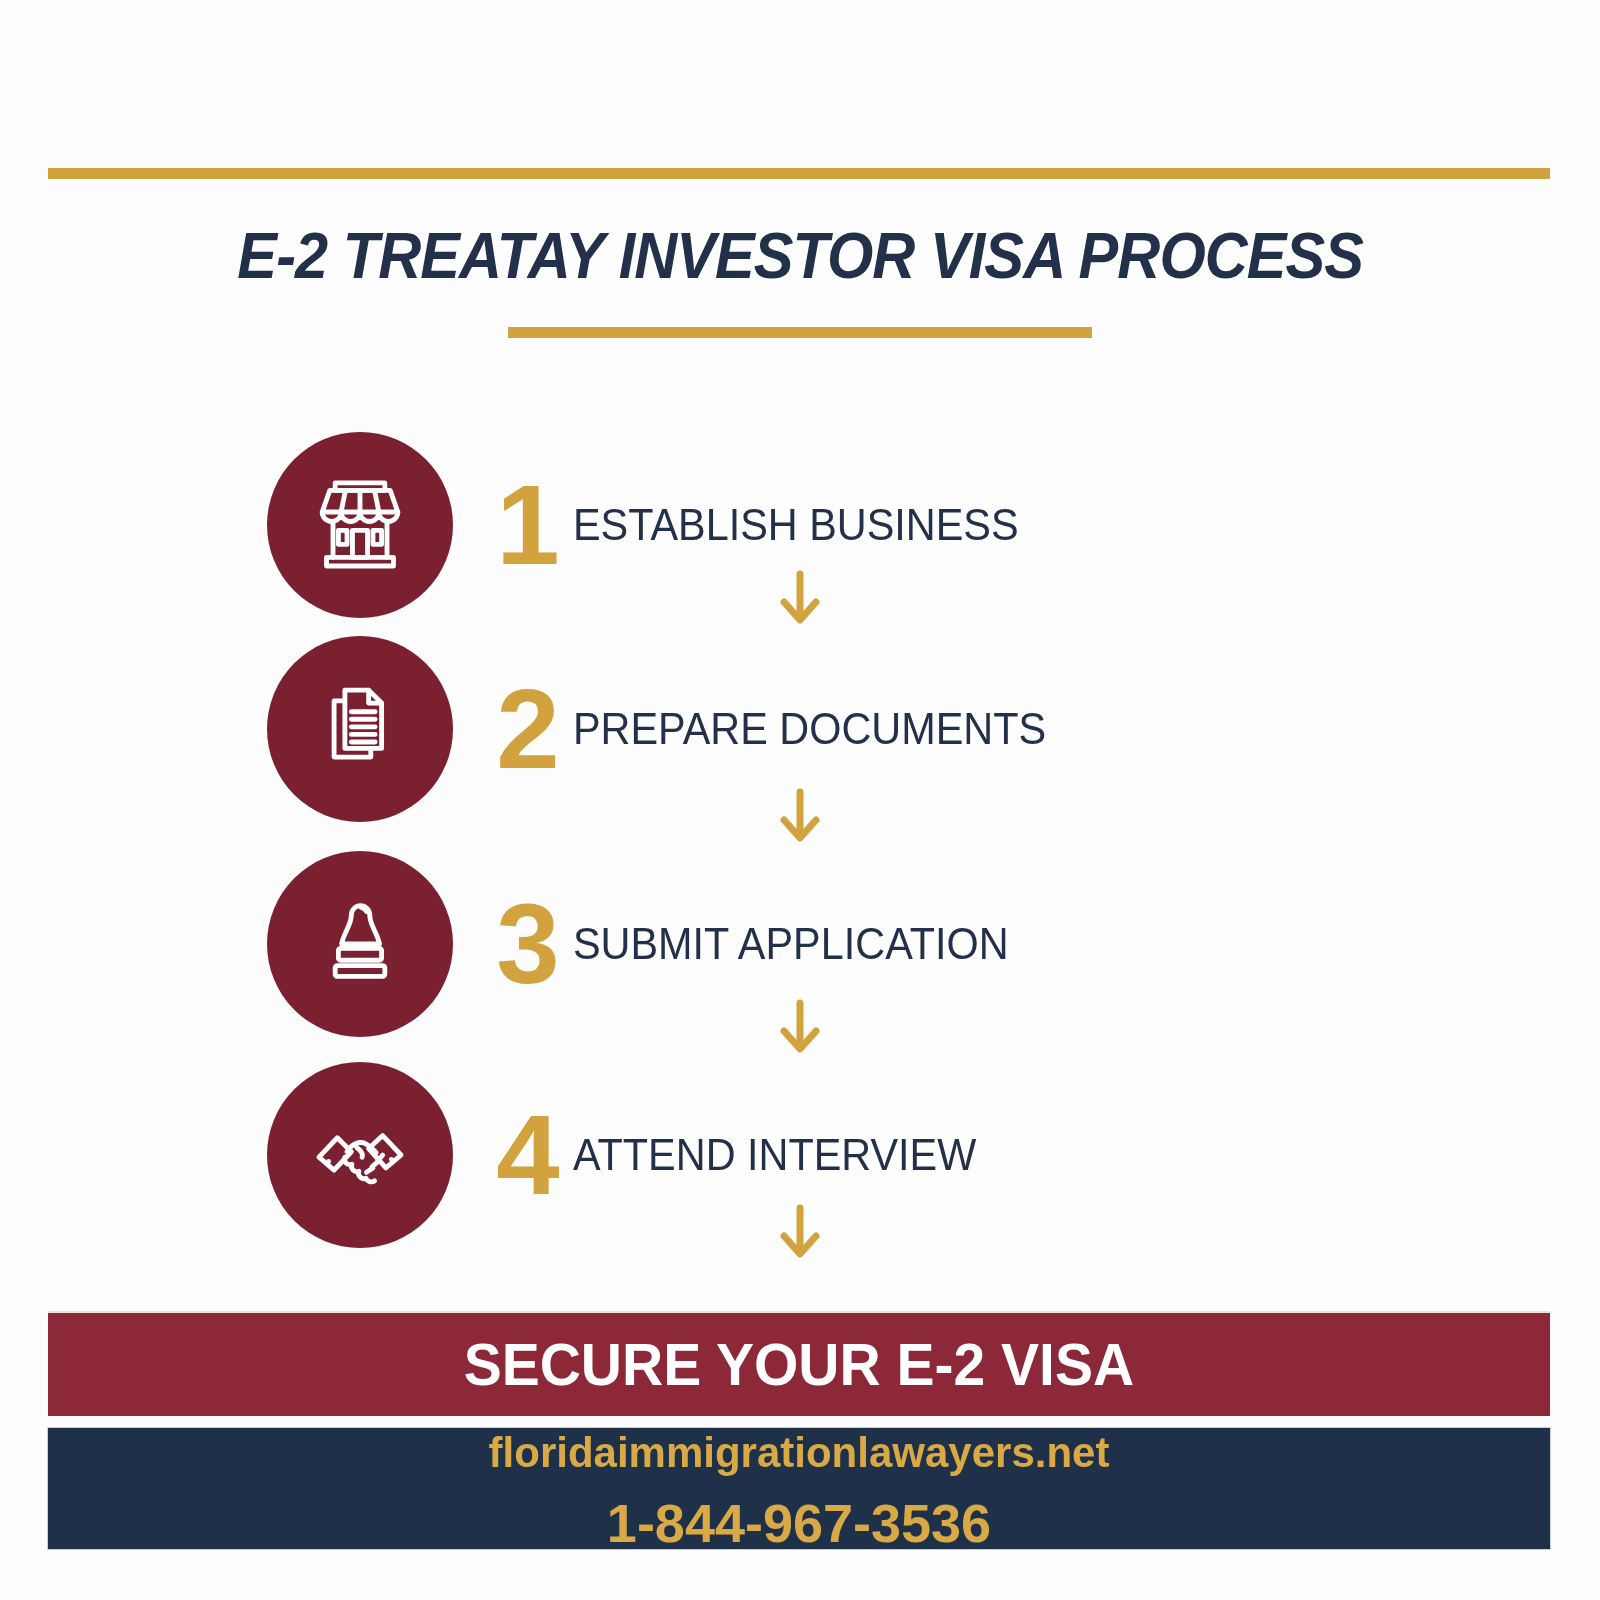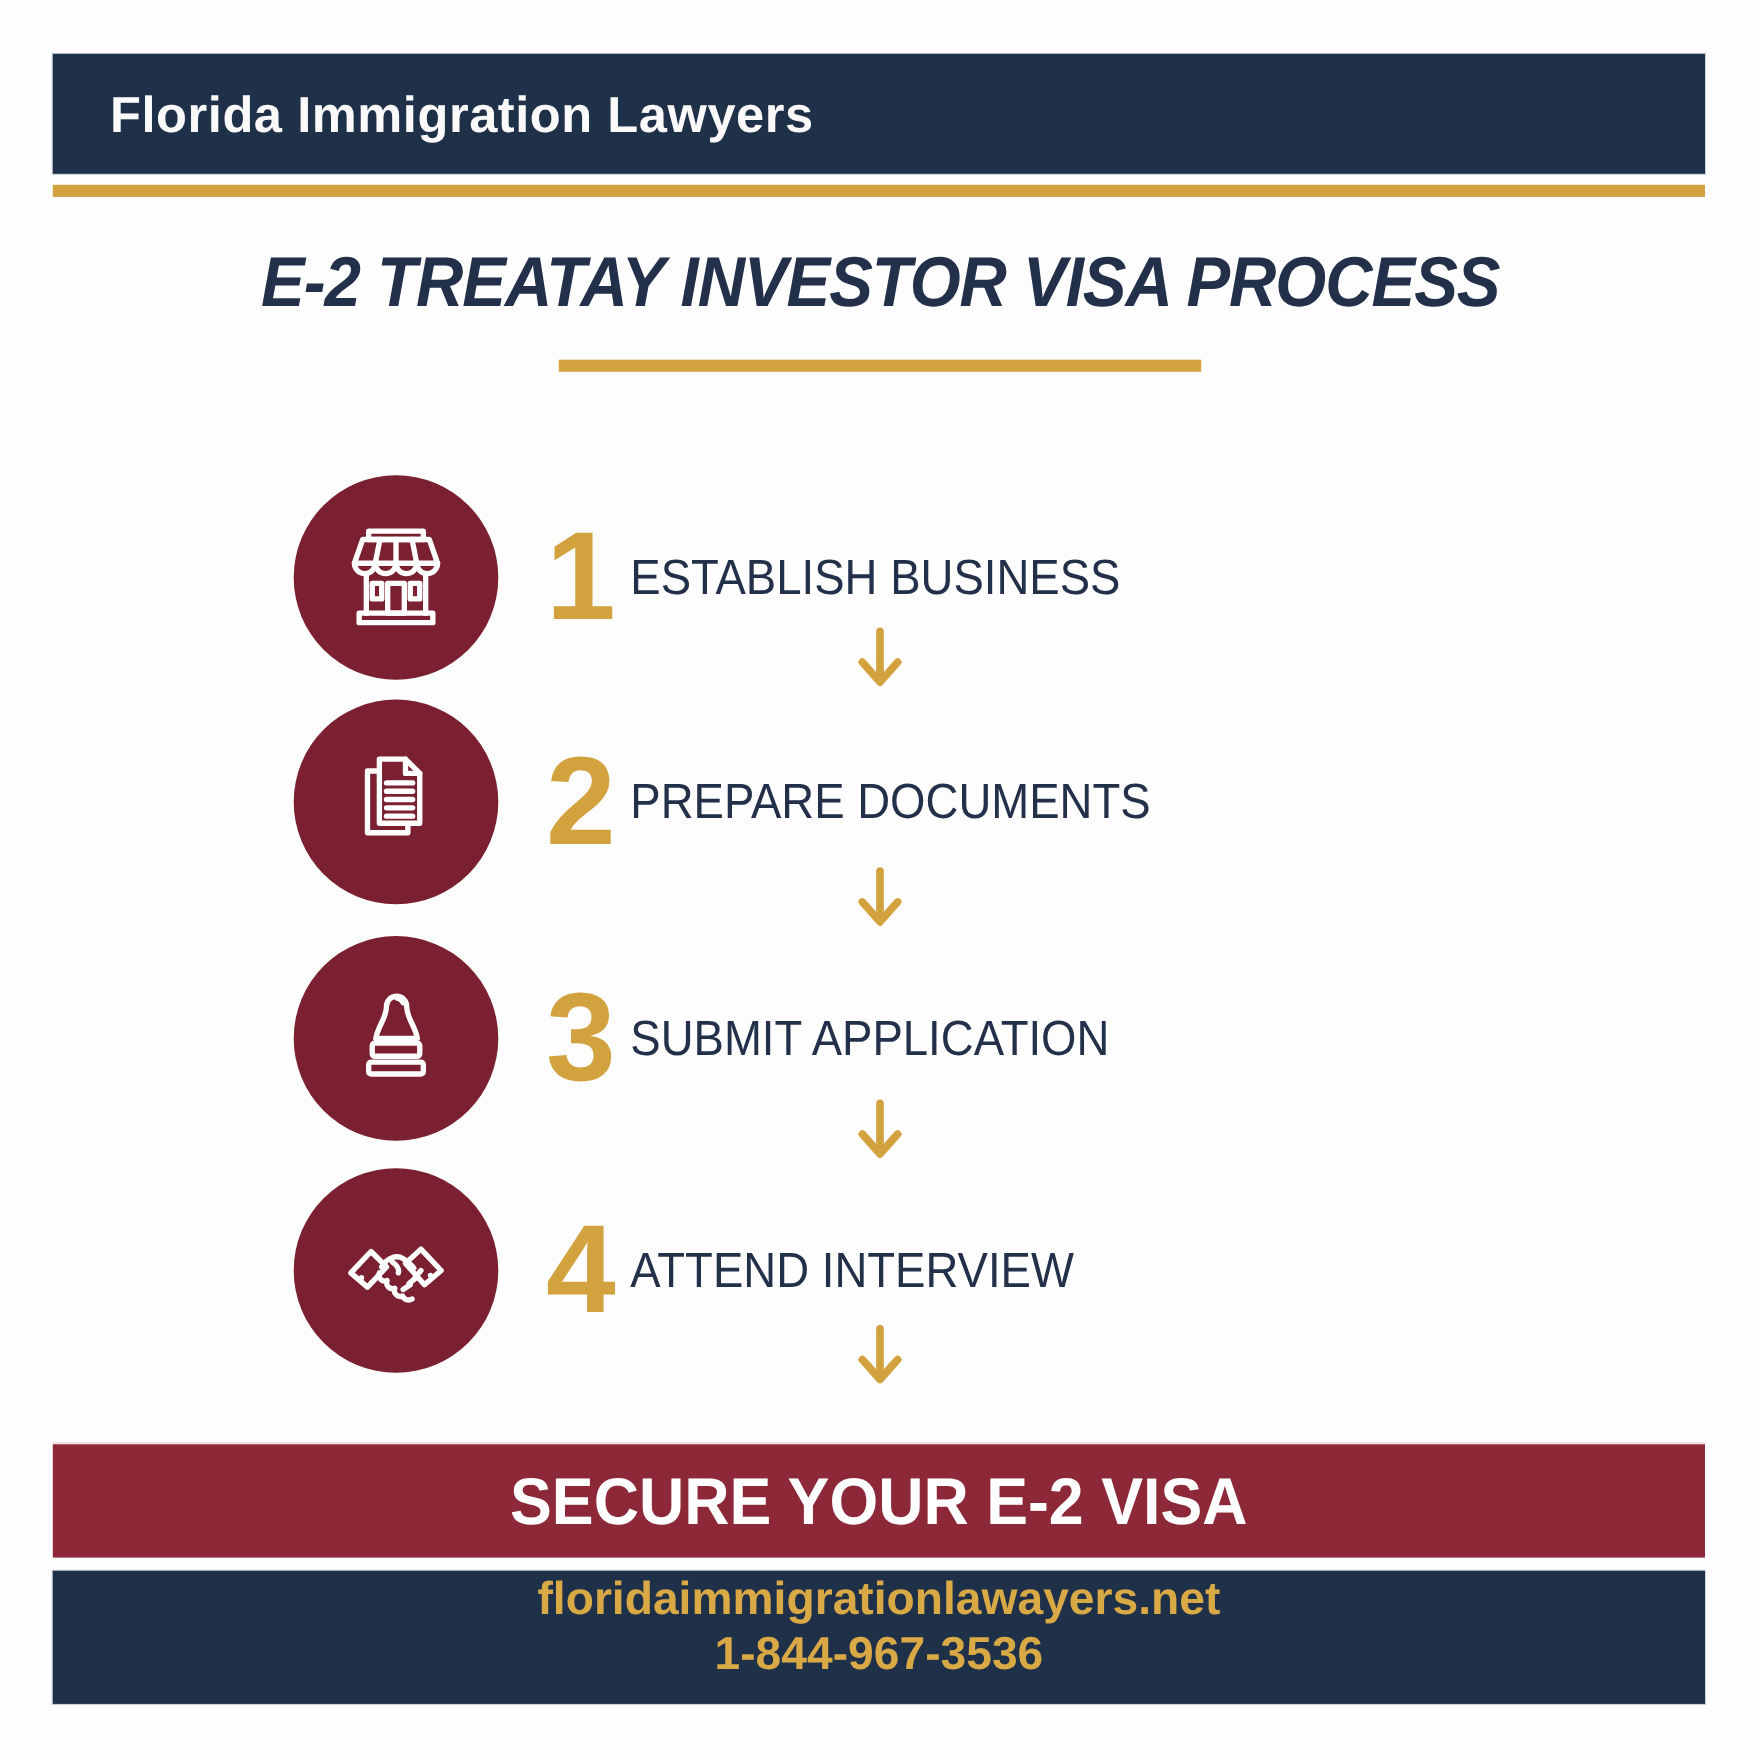--- a/index.html
+++ b/index.html
@@ -84,30 +84,27 @@
   .footer-bar{
     position:absolute;left:48px;top:1428px;width:1502px;height:121px;
     background:var(--navy,#1f3049);
     display:flex;flex-direction:column;align-items:center;justify-content:flex-start;
     box-shadow:0 0 0 1px rgba(160,170,185,.55);
   }
   .footer-website,.footer-phone{
     color:var(--gold_text,#d9a946);font-weight:700;line-height:1.2;
   }
   .footer-website{font-size:42px;}
-  .footer-phone{font-size:42px;}
+  .footer-phone{font-size:54px;margin-top:13px;}
 </style>
 </head>
 <body>
 
 <div class="page">
 
-  <div class="header-bar">
-    <span class="brand-title">Florida Immigration Lawyers</span>
-  </div>
   <div class="gold-rule"></div>
 
   <div class="page-title">
     <span class="squeeze">E-2 TREATAY INVESTOR VISA PROCESS</span>
   </div>
   <div class="title-underline"></div>
 
   <div class="step step1">
     <div class="step-circle">
       <svg viewBox="0 0 100 100">

